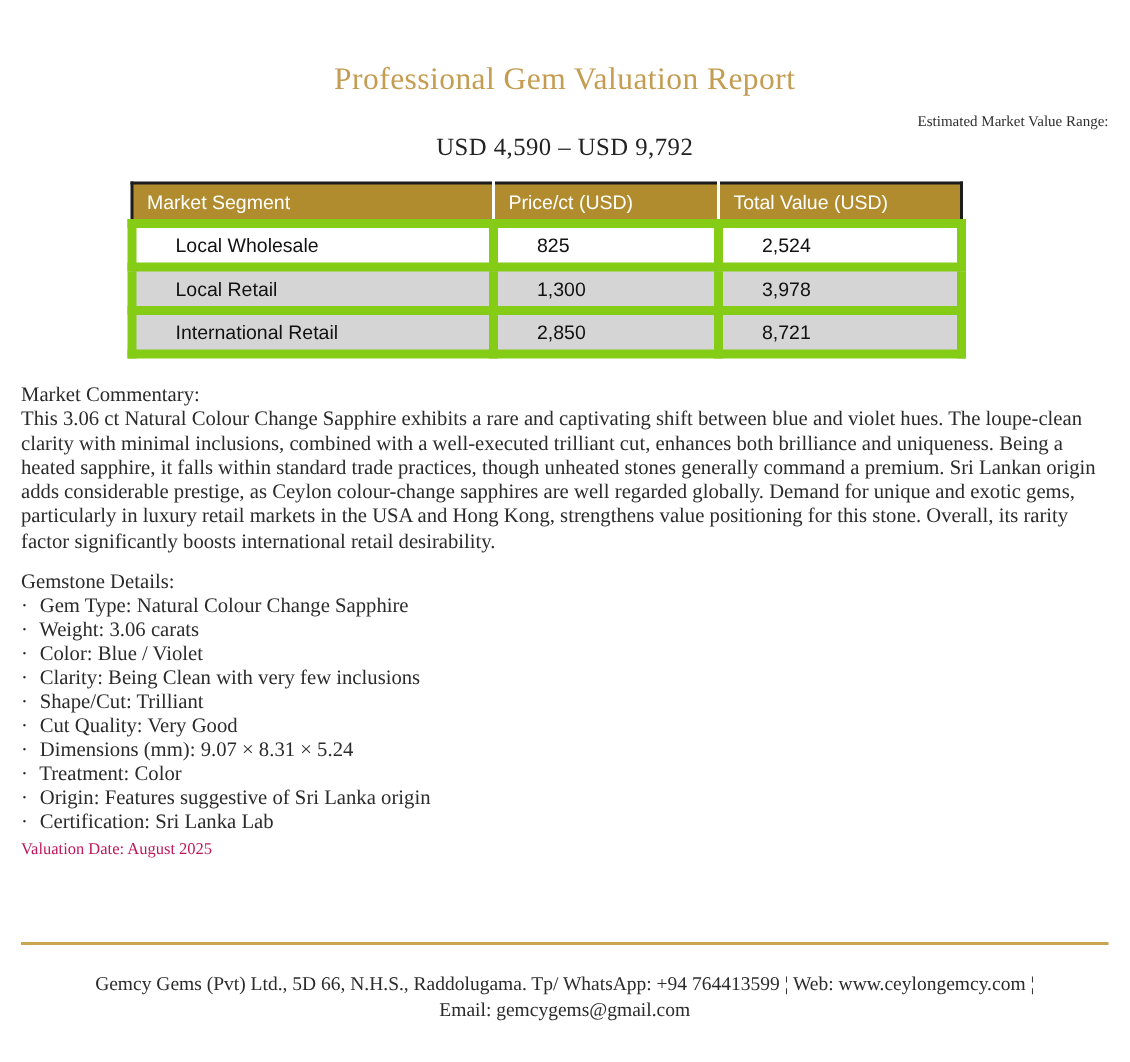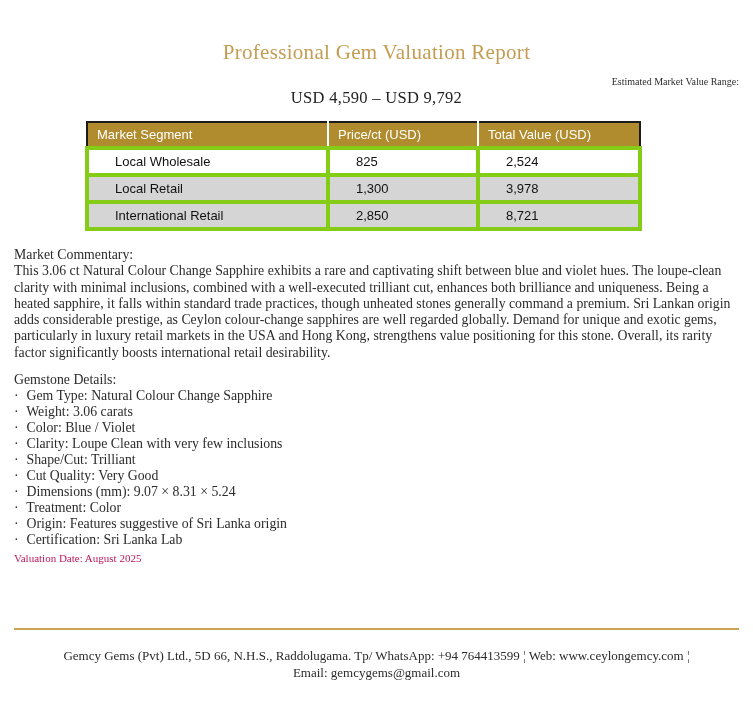--- a/index.html
+++ b/index.html
@@ -51,21 +51,21 @@
     font-weight: normal;
     text-align: left;
     padding: 3px 9px;
     border-top: 1px solid #1c1c1c;
     border-bottom: 1px solid #1c1c1c;
     border-left: 2px solid #ffffff;
     line-height: 17px;
   }
   .val-table th:first-child { border-left: 1px solid #1c1c1c; }
   .val-table td {
-    border: 4px solid #84cc16;
+    border: 6px solid #84cc16;
     padding: 3px 26px;
     line-height: 17px;
     background: #ffffff;
   }
   .val-table tr.alt td { background: #d5d5d5; }
   .val-table td.num { text-align: left; }
   .col-seg { width: 241px; }
   .col-price { width: 150px; }
   .col-total { width: 162px; }
 
@@ -138,21 +138,21 @@
   <div class="commentary">
     <div>Market Commentary:</div>
     <div>This 3.06 ct Natural Colour Change Sapphire exhibits a rare and captivating shift between blue and violet hues. The loupe-clean clarity with minimal inclusions, combined with a well-executed trilliant cut, enhances both brilliance and uniqueness. Being a heated sapphire, it falls within standard trade practices, though unheated stones generally command a premium. Sri Lankan origin adds considerable prestige, as Ceylon colour-change sapphires are well regarded globally. Demand for unique and exotic gems, particularly in luxury retail markets in the USA and Hong Kong, strengthens value positioning for this stone. Overall, its rarity factor significantly boosts international retail desirability.</div>
   </div>
 
   <div class="details">
     <div>Gemstone Details:</div>
     <div class="detail-line"><span class="bullet">·</span> <span>Gem Type: Natural Colour Change Sapphire</span></div>
     <div class="detail-line"><span class="bullet">·</span> <span>Weight: 3.06 carats</span></div>
     <div class="detail-line"><span class="bullet">·</span> <span>Color: Blue / Violet</span></div>
-    <div class="detail-line"><span class="bullet">·</span> <span>Clarity: Loupe Clean with very few inclusions</span></div>
+    <div class="detail-line"><span class="bullet">·</span> <span>Clarity: Being Clean with very few inclusions</span></div>
     <div class="detail-line"><span class="bullet">·</span> <span>Shape/Cut: Trilliant</span></div>
     <div class="detail-line"><span class="bullet">·</span> <span>Cut Quality: Very Good</span></div>
     <div class="detail-line"><span class="bullet">·</span> <span>Dimensions (mm): 9.07 × 8.31 × 5.24</span></div>
     <div class="detail-line"><span class="bullet">·</span> <span>Treatment: Color</span></div>
     <div class="detail-line"><span class="bullet">·</span> <span>Origin: Features suggestive of Sri Lanka origin</span></div>
     <div class="detail-line"><span class="bullet">·</span> <span>Certification: Sri Lanka Lab</span></div>
   </div>
 
   <div class="valuation-date">Valuation Date: August 2025</div>
 

